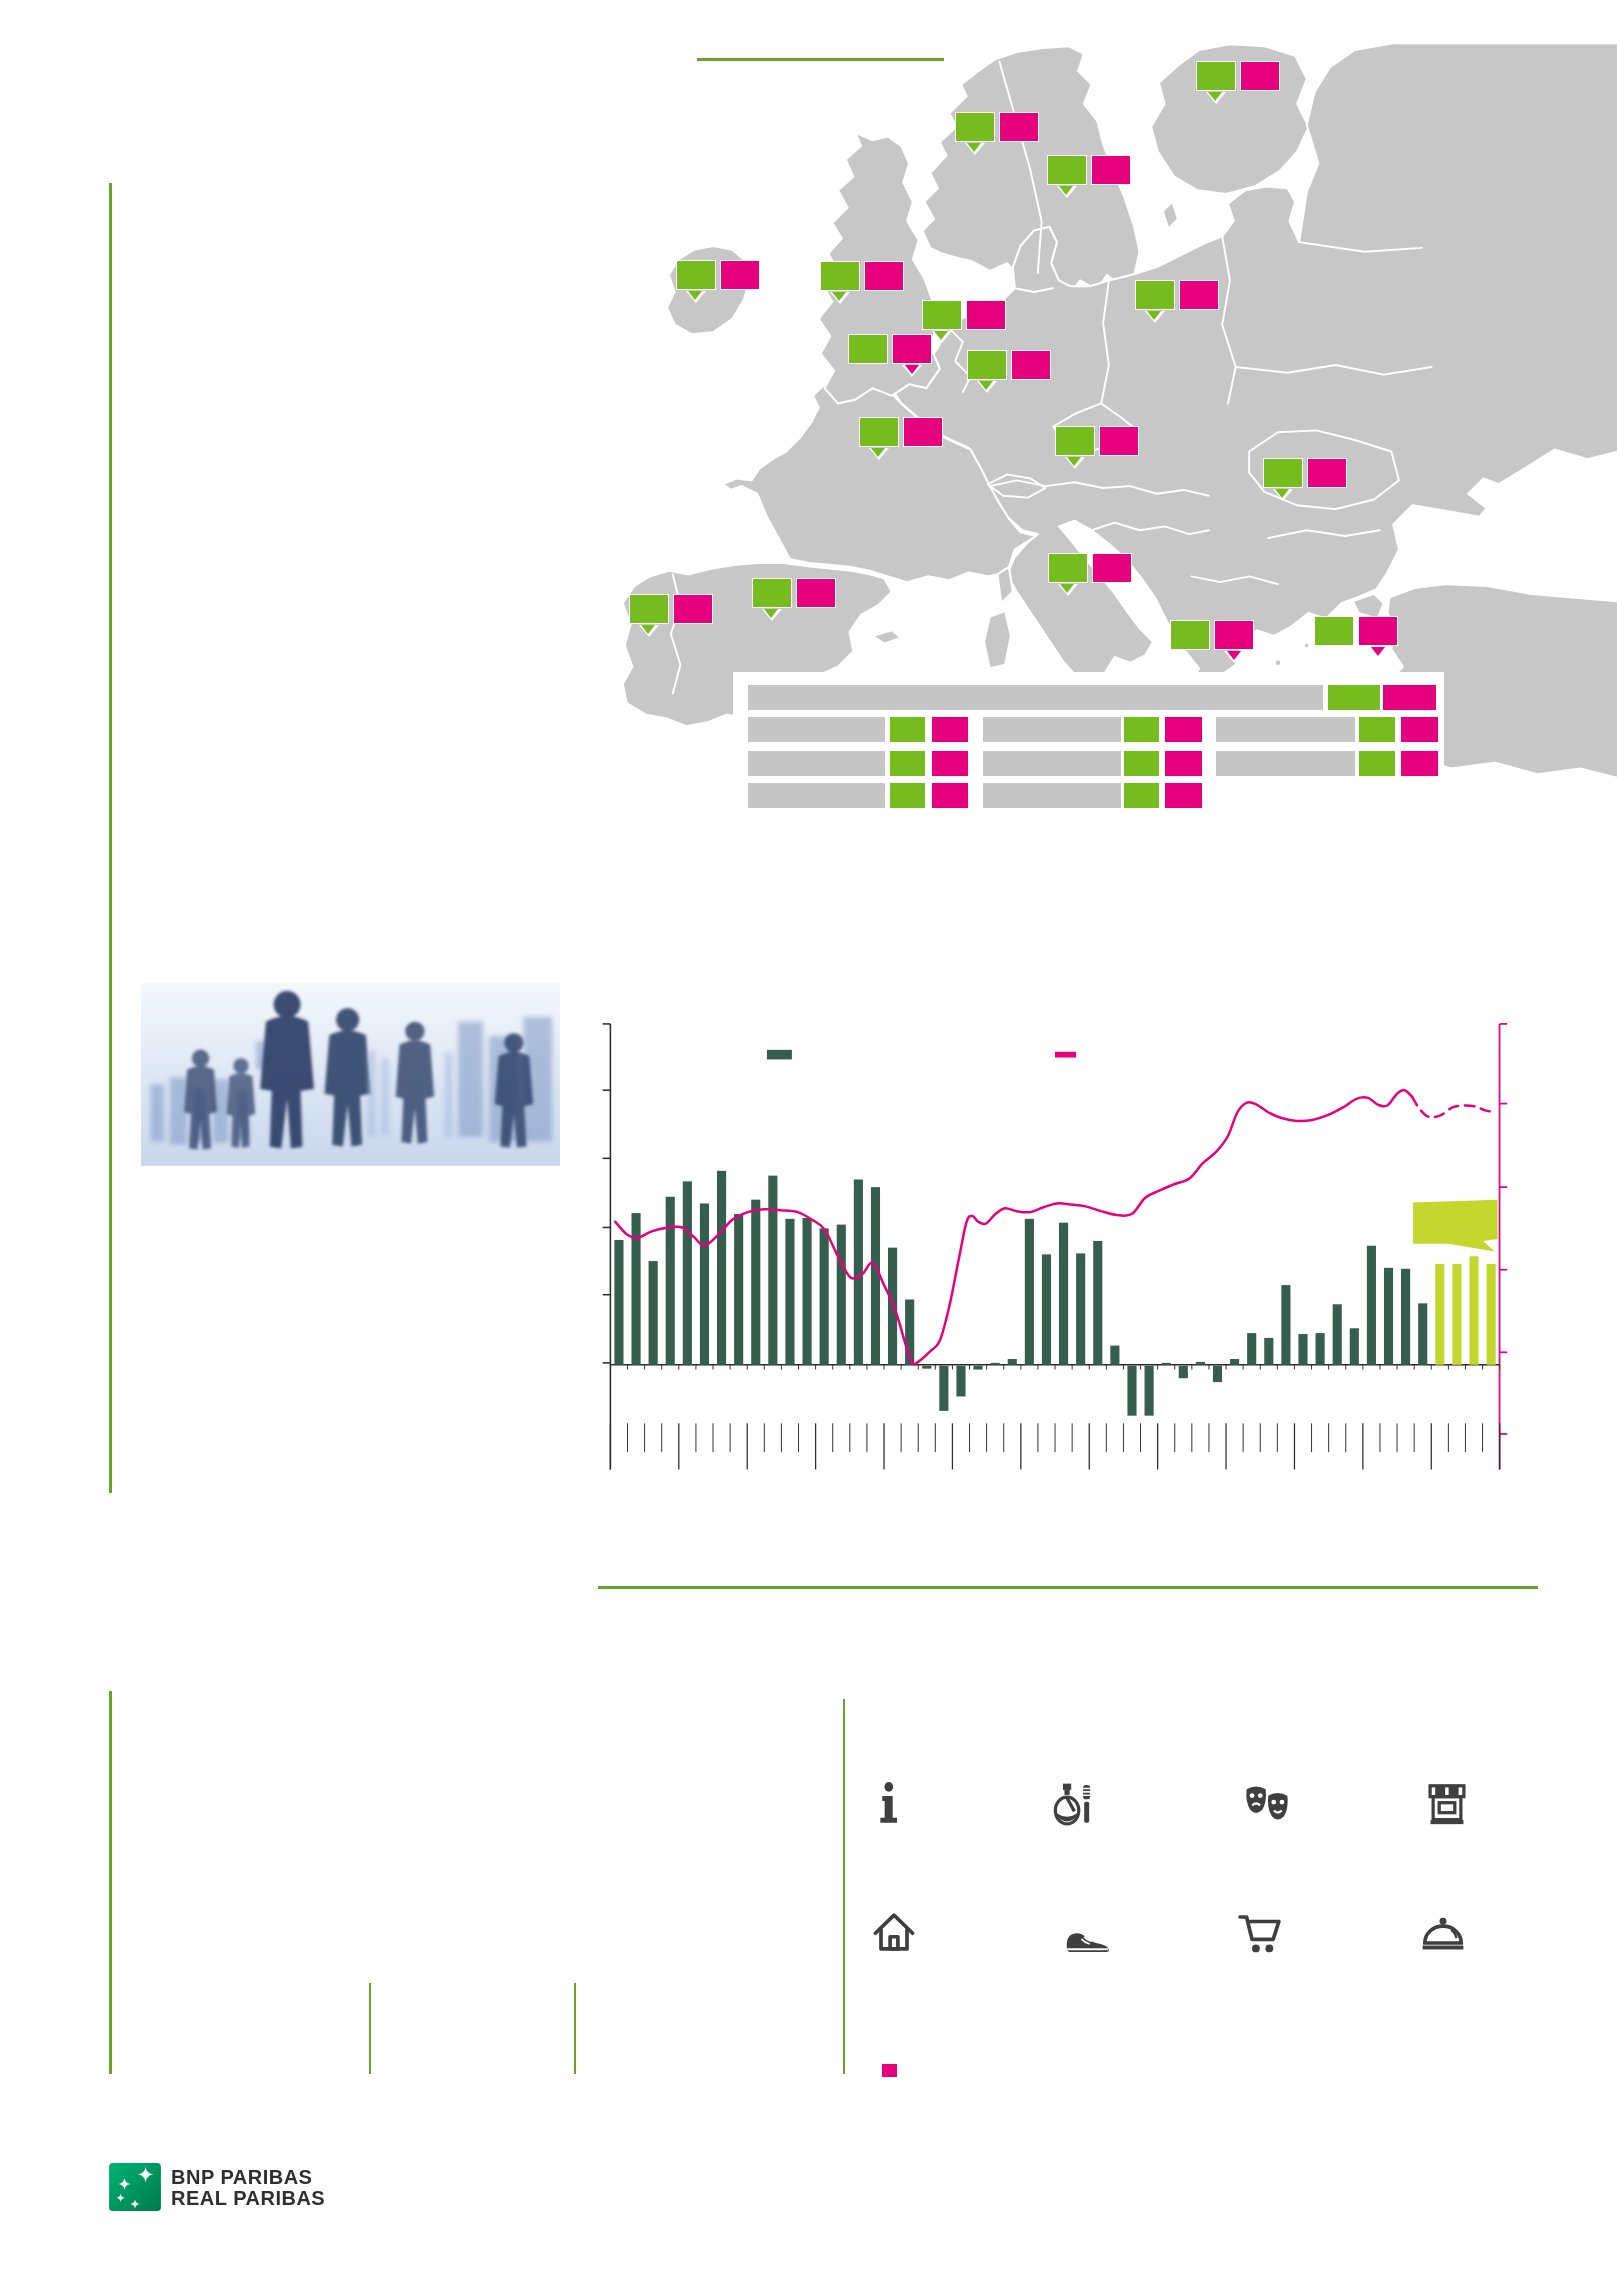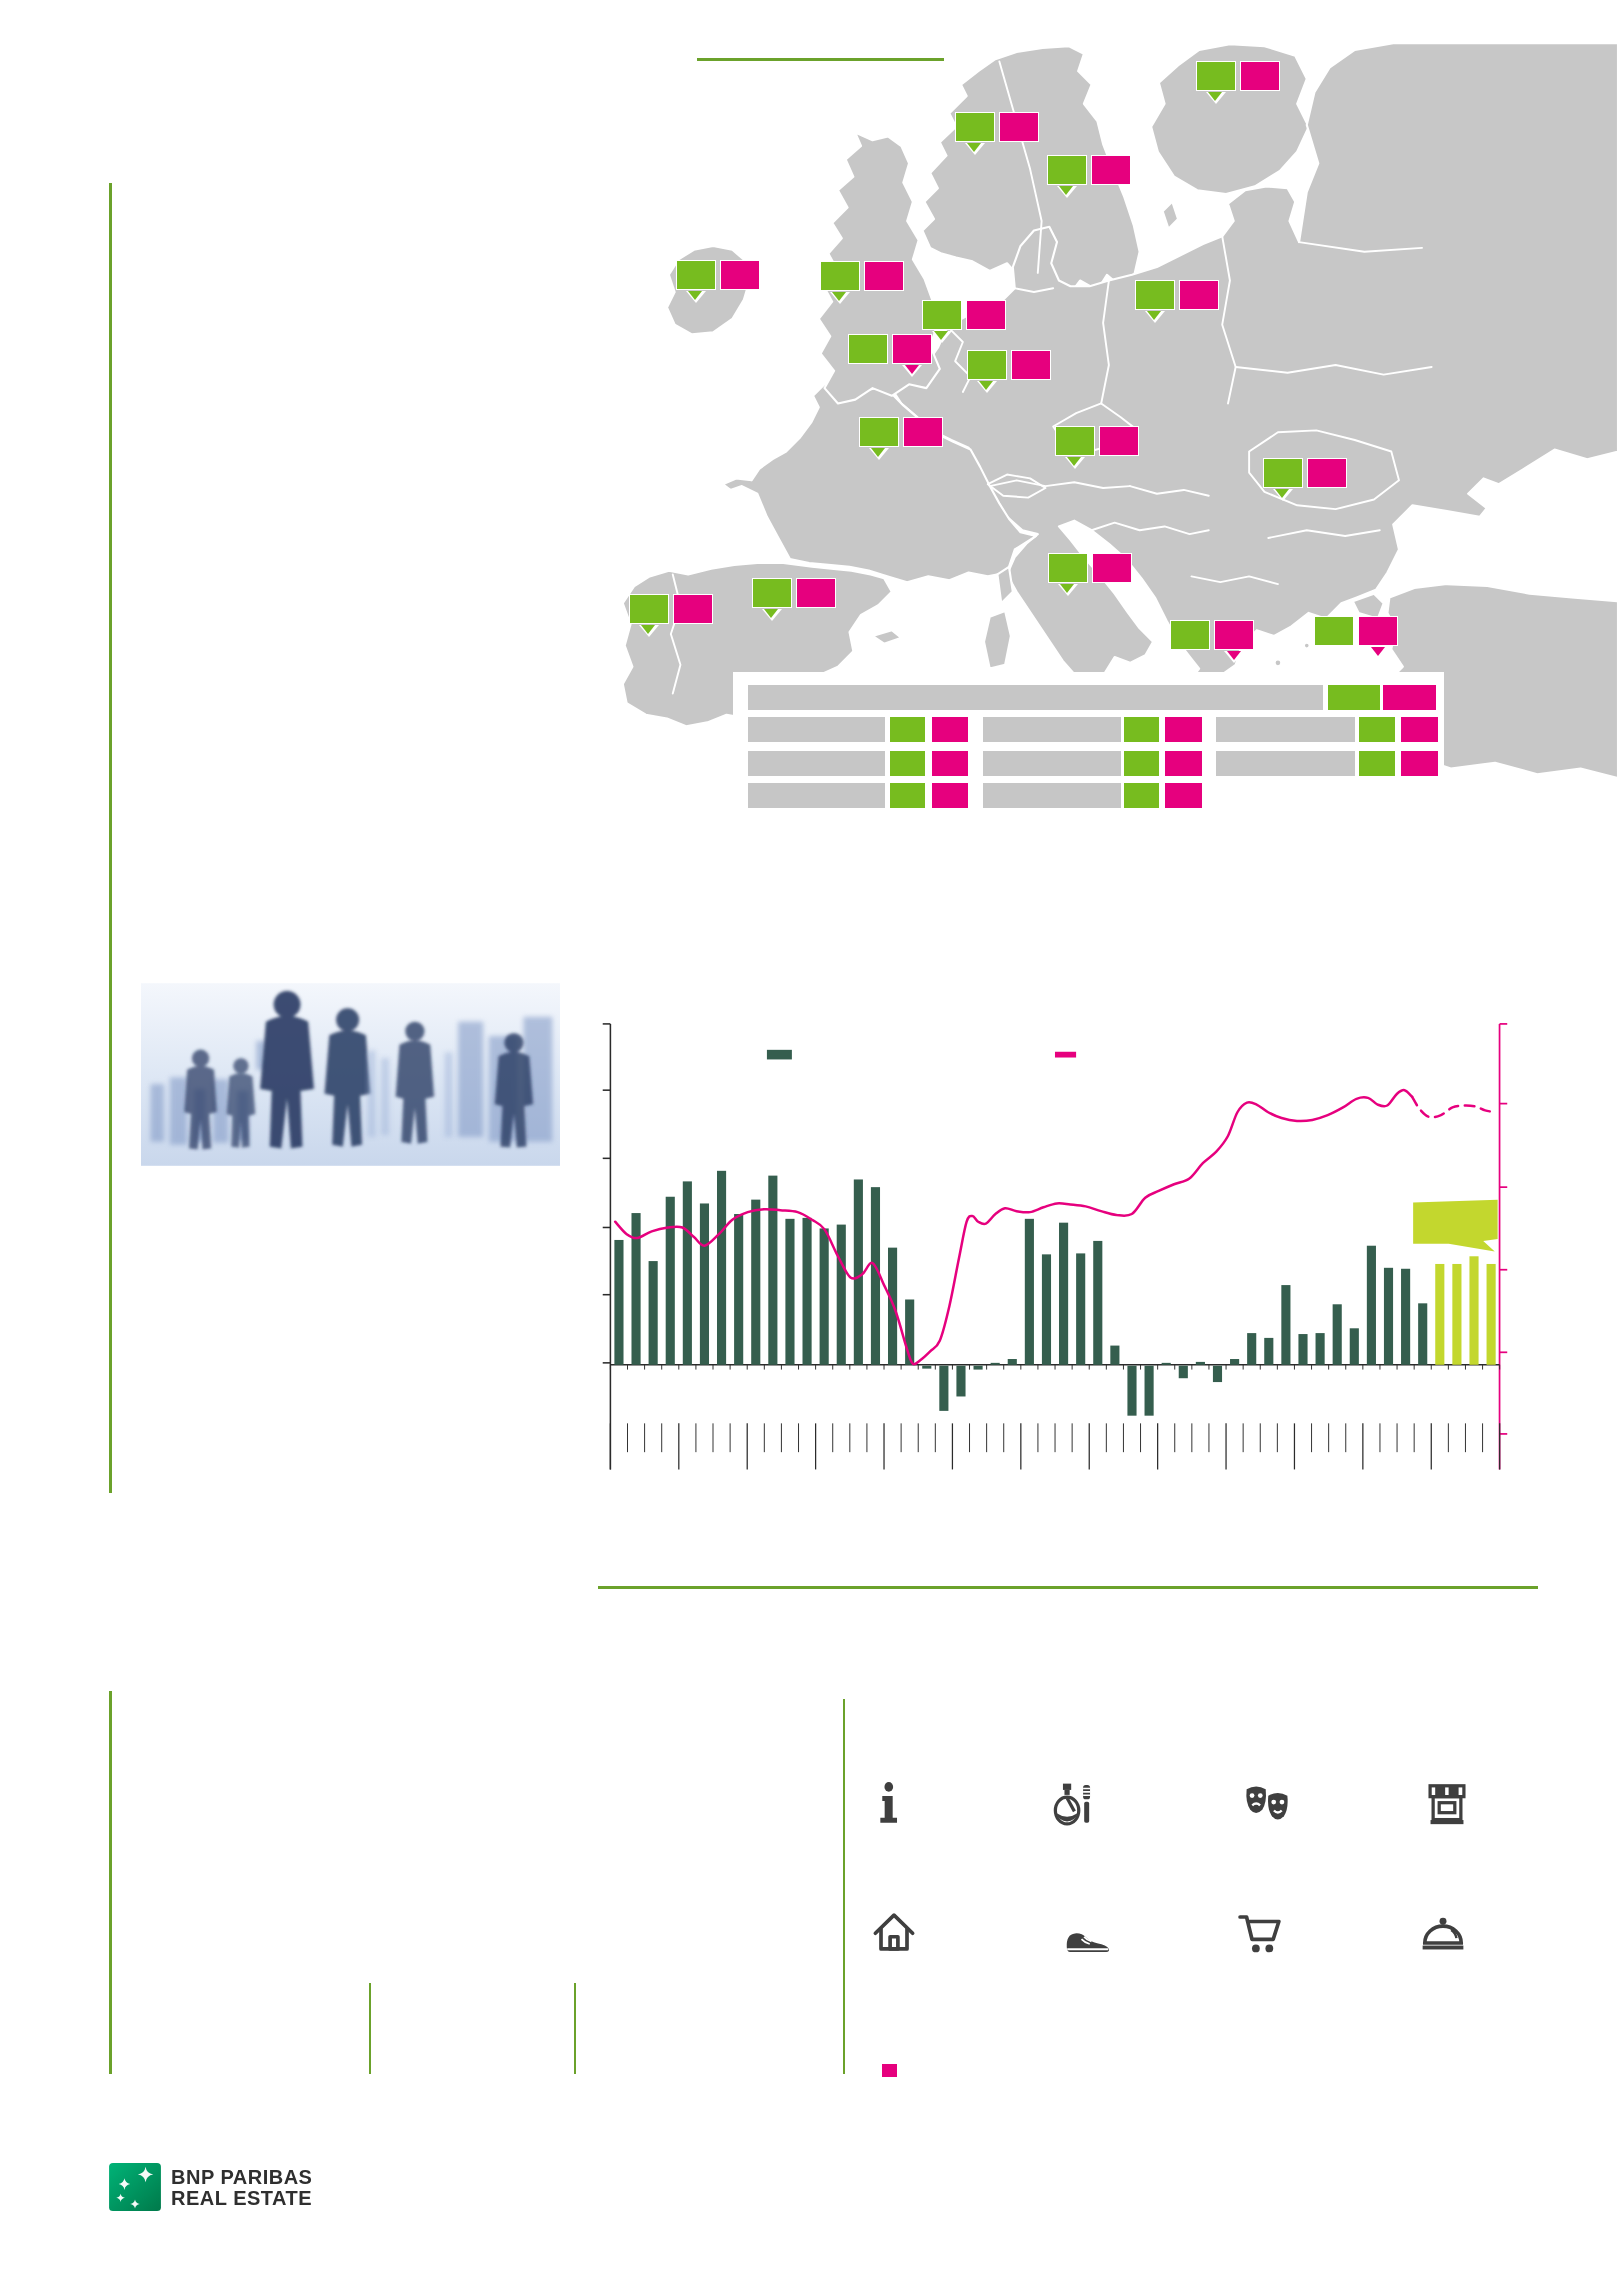--- a/index.html
+++ b/index.html
@@ -568,17 +568,17 @@
       <g fill="#ffffff" opacity="0.96">
         <path d="M38 4 Q39 11 46 12 Q39 13 38 20 Q37 13 30 12 Q37 11 38 4 Z"></path>
         <path d="M16 16 Q16.8 21 22 22 Q16.8 23 16 28 Q15.2 23 10 22 Q15.2 21 16 16 Z"></path>
         <path d="M12 32 Q12.6 35.5 16.5 36.2 Q12.6 37 12 40.5 Q11.4 37 7.5 36.2 Q11.4 35.5 12 32 Z"></path>
         <path d="M27 38 Q27.7 42 32 42.8 Q27.7 43.6 27 47.5 Q26.3 43.6 22 42.8 Q26.3 42 27 38 Z"></path>
       </g>
     </svg>
   </div>
   <div id="logo-text">
     <div>BNP PARIBAS</div>
-    <div>REAL ESTATE</div>
+    <div>REAL PARIBAS</div>
   </div>
 
 </div>
 
 
 </body></html>

